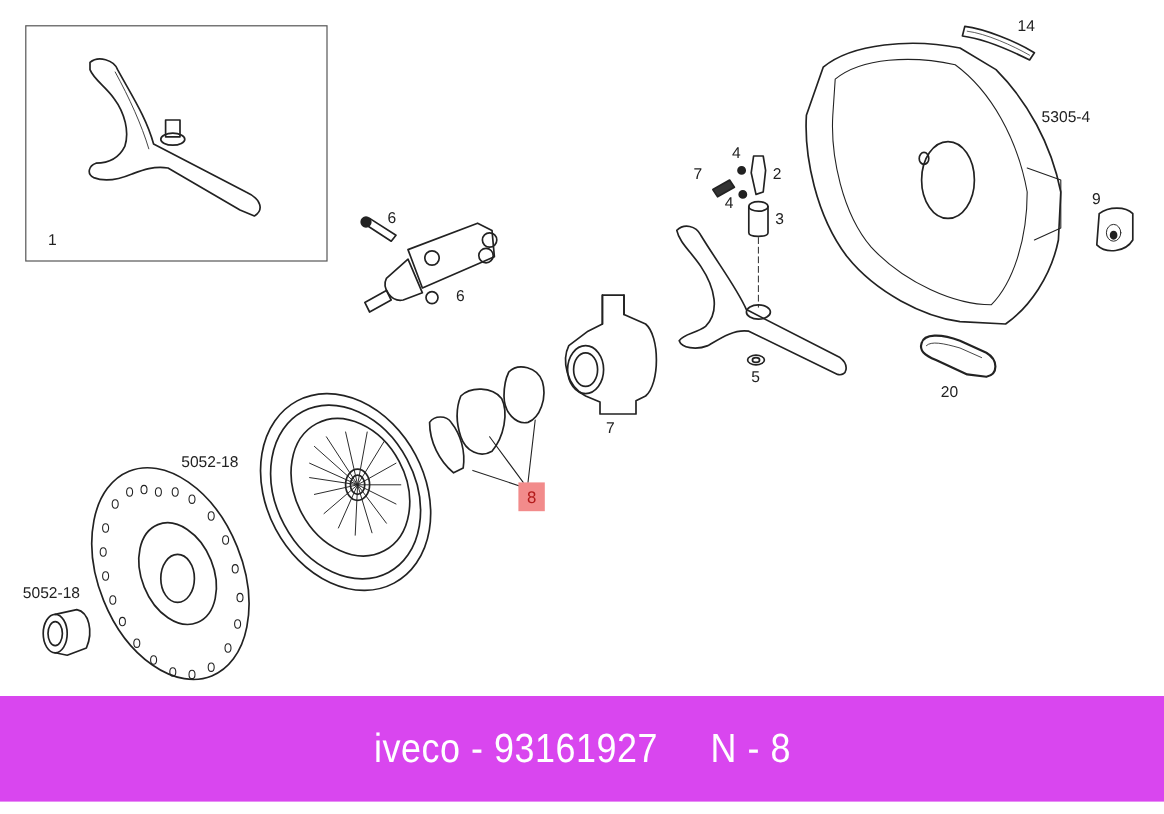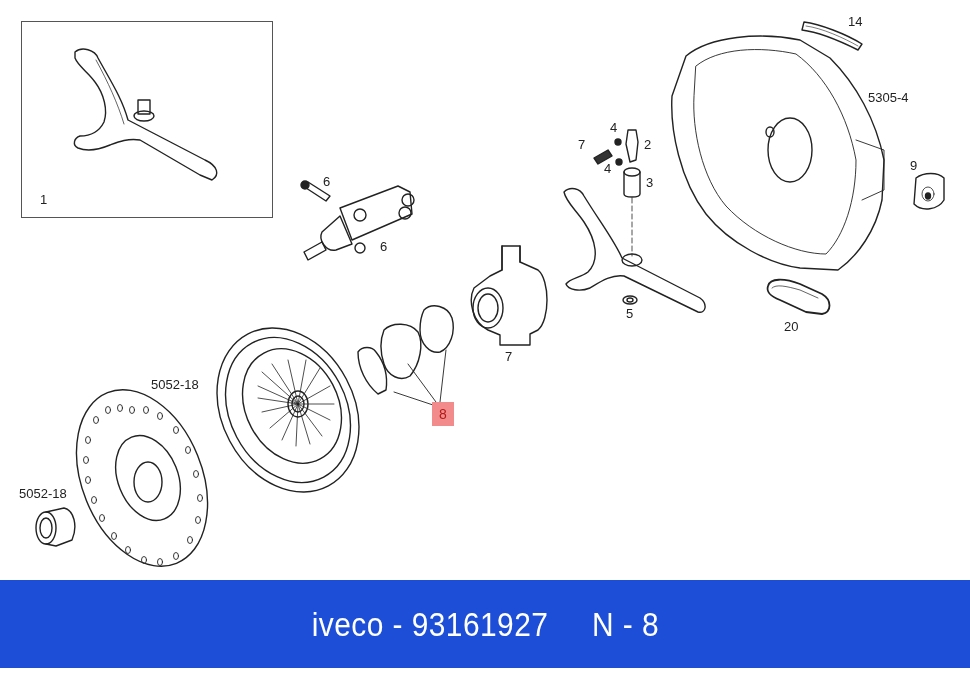--- a/index.html
+++ b/index.html
@@ -3,21 +3,21 @@
 <meta charset="utf-8">
 <style>
   html, body { margin: 0; padding: 0; background: #ffffff; }
   body { width: 970px; height: 678px; overflow: hidden; position: relative; font-family: "Liberation Sans", sans-serif; }
   #diagram { position: absolute; left: 0; top: 0; width: 970px; height: 580px; background: #ffffff; }
   #diagram svg { position: absolute; left: 0; top: 0; }
   .inset-box { position: absolute; left: 21px; top: 21px; width: 252px; height: 197px; border: 1px solid #555; box-sizing: border-box; }
   .label { position: absolute; font-size: 13px; color: #222; line-height: 1; white-space: nowrap; }
   .label.hl { background: #f28b8b; color: #b31b1b; width: 22px; height: 24px; display: flex; align-items: center; justify-content: center; font-size: 14px; }
   .watermark { position: absolute; left: 232px; top: 420px; font-size: 150px; color: transparent; -webkit-text-stroke: 1.4px #d8d8d8; letter-spacing: 4px; line-height: 1; font-family: "Liberation Sans", sans-serif; }
-  #footer { position: absolute; left: 0; top: 580px; width: 970px; height: 88px; background: #1d4ed8; display: flex; align-items: center; justify-content: center; }
+  #footer { position: absolute; left: 0; top: 580px; width: 970px; height: 88px; background: #d946ef; display: flex; align-items: center; justify-content: center; }
   #footer .caption { color: #ffffff; font-size: 34px; letter-spacing: 0.5px; display: flex; gap: 0; font-family: "Liberation Sans", sans-serif; transform: scaleX(0.88); }
   #footer .caption span { white-space: pre; }
 </style>
 </head>
 <body>
 
 <div id="diagram">
   <div class="inset-box"></div>
 
 

